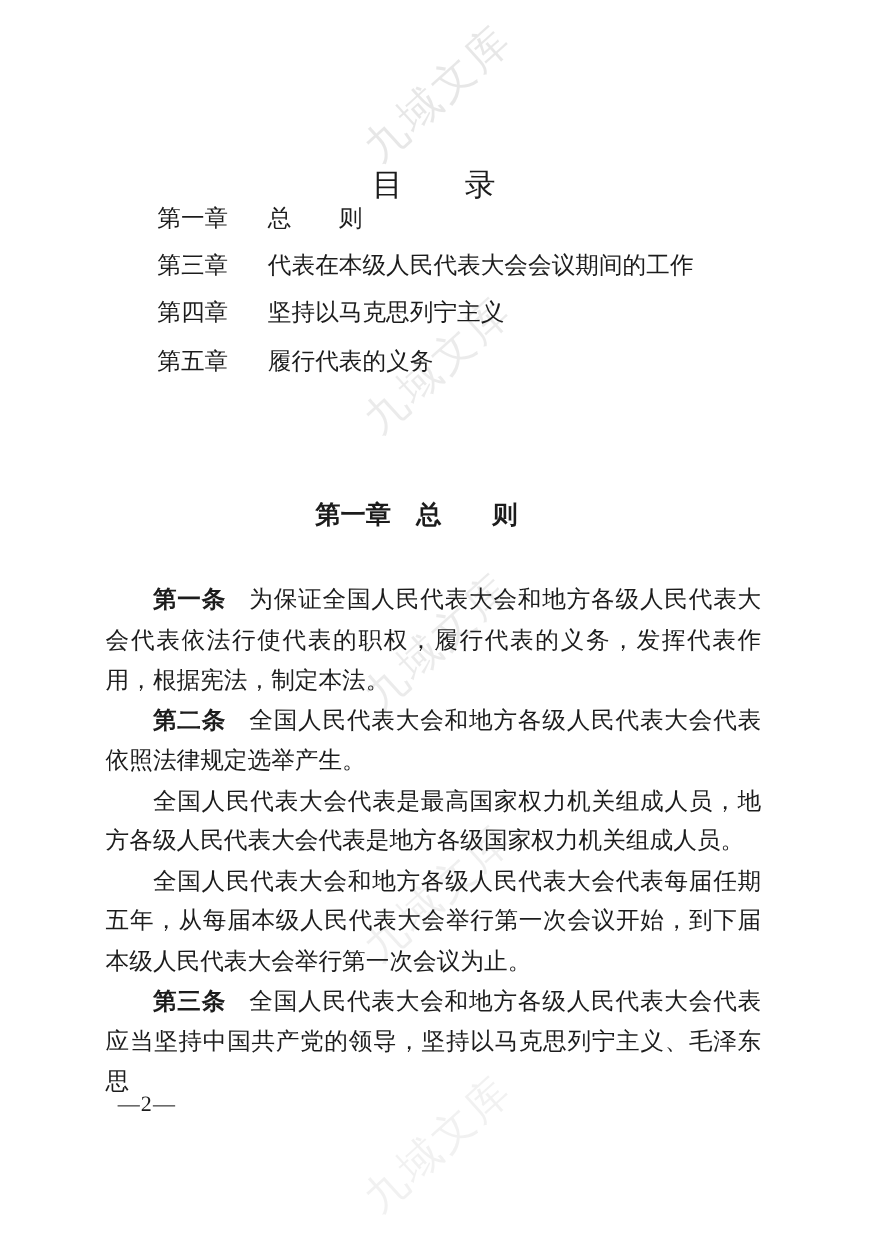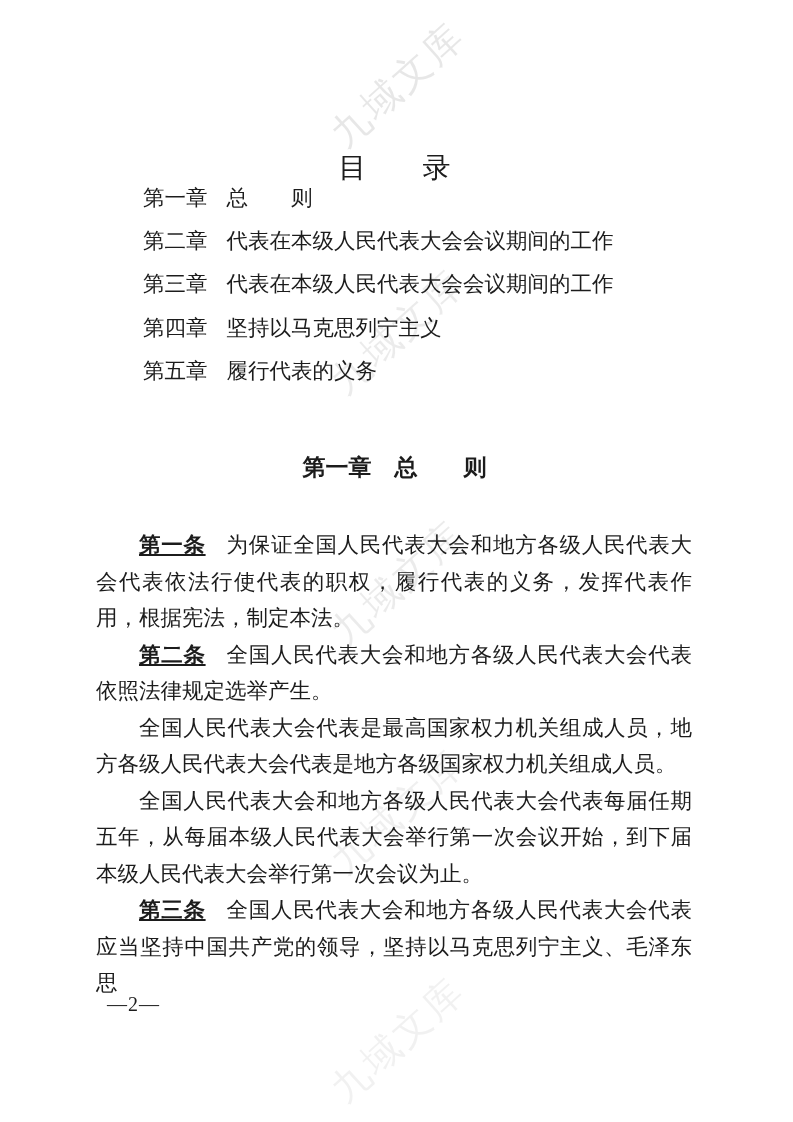--- a/index.html
+++ b/index.html
@@ -48,25 +48,25 @@
     position: absolute;
     left: 143px;
     top: 177px;
   }
   .toc-row {
     display: flex;
     height: 43.2px;
     line-height: 43.2px;
     font-size: 21.5px;
   }
-  .toc-ch { margin-right: 19px; }
+  .toc-ch { margin-right: 36px; }
   
   .chapter-heading {
     position: absolute;
-    left: 96px;
+    left: 80px;
     top: 452px;
     width: 597px;
     margin: 0;
     text-align: center;
     font-size: 23px;
     font-weight: 700;
     font-family: "Liberation Sans", "DejaVu Sans", sans-serif;
   }
   
   .body-text {
@@ -80,21 +80,21 @@
     text-justify: inter-ideograph;
   }
   .para {
     margin: 0;
     text-indent: 43px;
   }
   .clause {
     font-weight: 700;
     font-family: "Liberation Sans", "DejaVu Sans", sans-serif;
   }
-  .clause:not(:empty) { margin-right: 21px; text-decoration: underline; }
+  .clause:not(:empty) { margin-right: 21px; }
   
   .page-number {
     position: absolute;
     left: 107px;
     top: 993px;
     font-size: 20px;
     letter-spacing: 1px;
   }
 </style>
 </head>
@@ -109,24 +109,20 @@
     <span class="wm">九域文库</span>
     <span class="wm">九域文库</span>
   </div>
 
   <h1 class="toc-title">目　　录</h1>
 
   <nav class="toc">
     <div class="toc-row">
       <span class="toc-ch">第一章</span>
       <span class="toc-tt">总　　则</span>
-    </div>
-    <div class="toc-row">
-      <span class="toc-ch">第二章</span>
-      <span class="toc-tt">代表在本级人民代表大会会议期间的工作</span>
     </div>
     <div class="toc-row">
       <span class="toc-ch">第三章</span>
       <span class="toc-tt">代表在本级人民代表大会会议期间的工作</span>
     </div>
     <div class="toc-row">
       <span class="toc-ch">第四章</span>
       <span class="toc-tt">坚持以马克思列宁主义</span>
     </div>
     <div class="toc-row">

